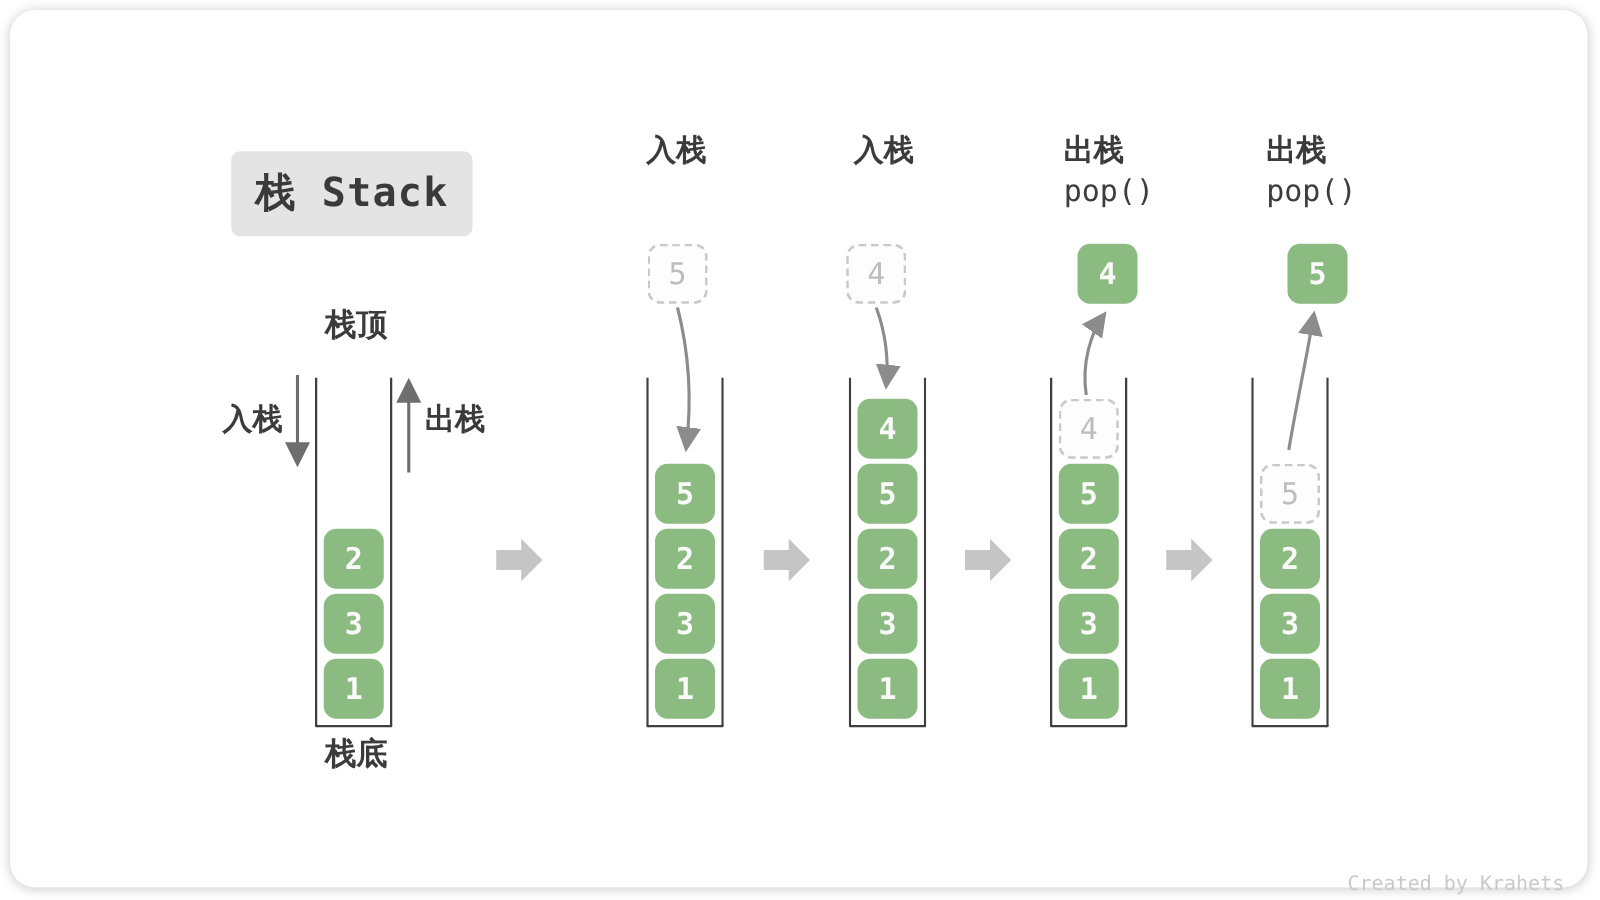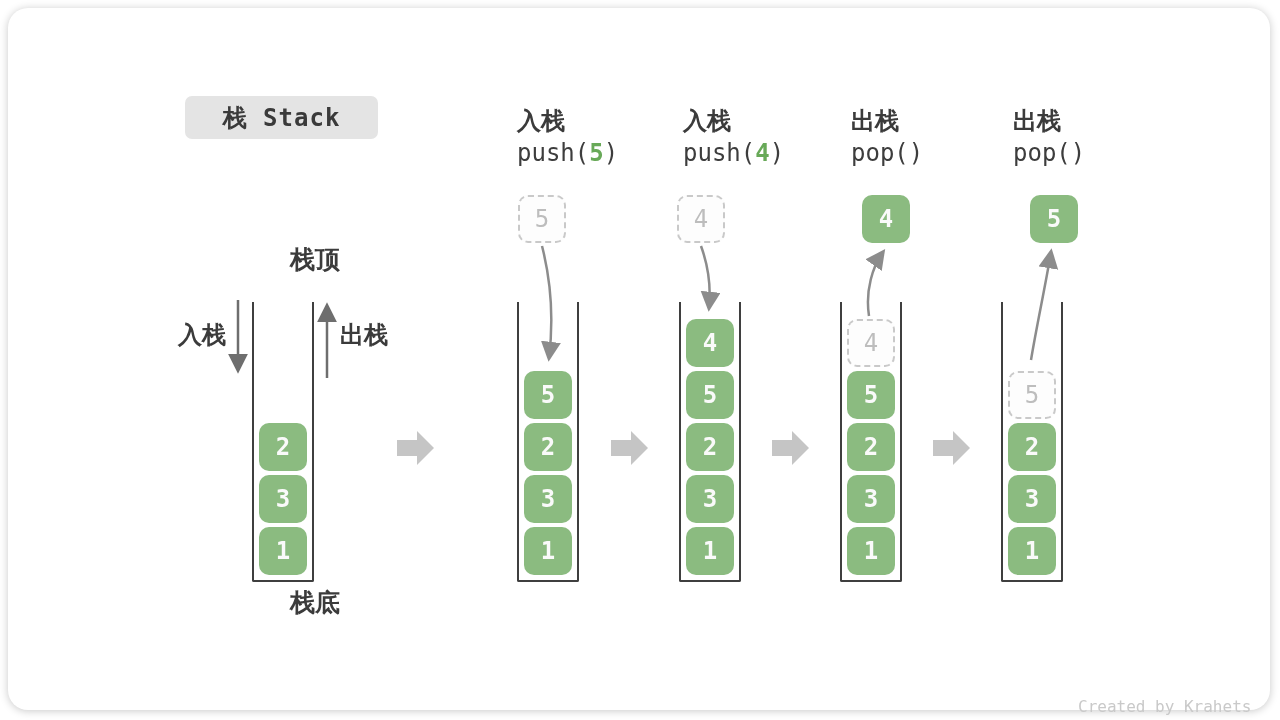--- a/index.html
+++ b/index.html
@@ -11,25 +11,25 @@
   }
   .card{
     position:absolute;left:8px;top:8px;width:1262px;height:702px;
     background:#ffffff;border-radius:20px;
     box-shadow:0 1px 9px rgba(0,0,0,0.22);
   }
   .stage{position:absolute;left:0;top:0;width:1280px;height:720px;}
 
   
   .title-chip{
-    position:absolute;left:185px;top:96px;width:193px;height:43px;
+    position:absolute;left:185px;top:121px;width:193px;height:68px;
     background:#e4e4e4;border-radius:7px;
     display:flex;align-items:center;justify-content:center;
     font-family:"DejaVu Sans Mono","Liberation Mono",monospace;
-    font-size:24px;font-weight:600;color:#3a3a3a;letter-spacing:1px;
+    font-size:32px;font-weight:600;color:#3a3a3a;letter-spacing:1px;
   }
 
   
   .op{position:absolute;top:106px;width:170px;}
   .op .cn{font-size:24px;font-weight:700;color:#3b3b3b;line-height:30px;}
   .op .code{
     font-family:"DejaVu Sans Mono","Liberation Mono",monospace;
     font-size:24px;font-weight:500;color:#3d3d3d;line-height:34px;
   }
   .op .code .arg{color:#68a958;font-weight:700;}
@@ -60,45 +60,43 @@
   .float-box{
     position:absolute;top:195px;width:48px;height:48px;border-radius:10px;
     display:flex;align-items:center;justify-content:center;
     font-family:"DejaVu Sans Mono","Liberation Mono",monospace;
     font-size:24px;box-sizing:border-box;
   }
   .float-box.solid{background:#8bbb80;color:#fafafa;font-weight:700;}
   .float-box.dashed{background:#fdfdfd;border:2px dashed #c9c9c9;color:#bdbdbd;font-weight:500;}
 
   
-  .cap-label{position:absolute;font-size:25px;font-weight:700;color:#3b3b3b;width:110px;text-align:right;}
+  .cap-label{position:absolute;font-size:25px;font-weight:700;color:#3b3b3b;width:110px;text-align:center;}
 
   .watermark{
     position:absolute;left:1078px;top:674px;
     font-family:"DejaVu Sans Mono","Liberation Mono",monospace;
     font-size:16px;color:#c9c9c9;margin-top:23px;
   }
   svg.overlay{position:absolute;left:0;top:0;pointer-events:none;}
 </style>
 </head>
 <body>
 
 <div class="card"></div>
 
 <div class="stage">
 
   <div class="title-chip">栈 Stack</div>
 
   <div class="op" style="left:517px">
     <div class="cn">入栈</div>
-    <div class="code"><span>push(</span><span class="arg">5</span><span>)</span></div>
   </div>
   <div class="op" style="left:683px">
     <div class="cn">入栈</div>
-    <div class="code"><span>push(</span><span class="arg">4</span><span>)</span></div>
   </div>
   <div class="op" style="left:851px">
     <div class="cn">出栈</div>
     <div class="code"><span>pop(</span><span class="arg"></span><span>)</span></div>
   </div>
   <div class="op" style="left:1013px">
     <div class="cn">出栈</div>
     <div class="code"><span>pop(</span><span class="arg"></span><span>)</span></div>
   </div>
 

